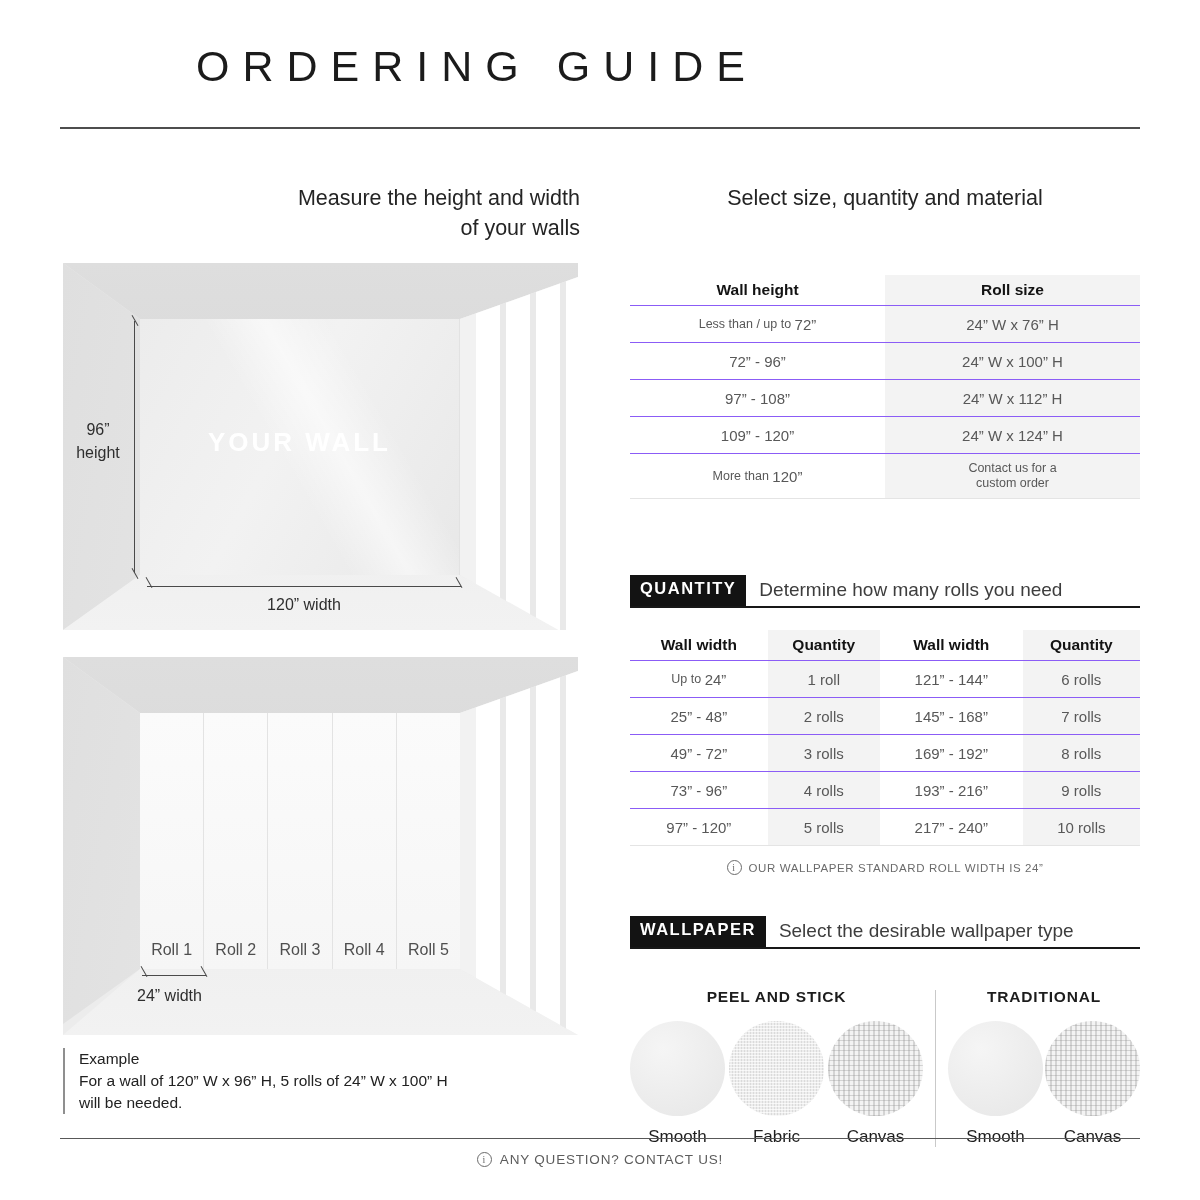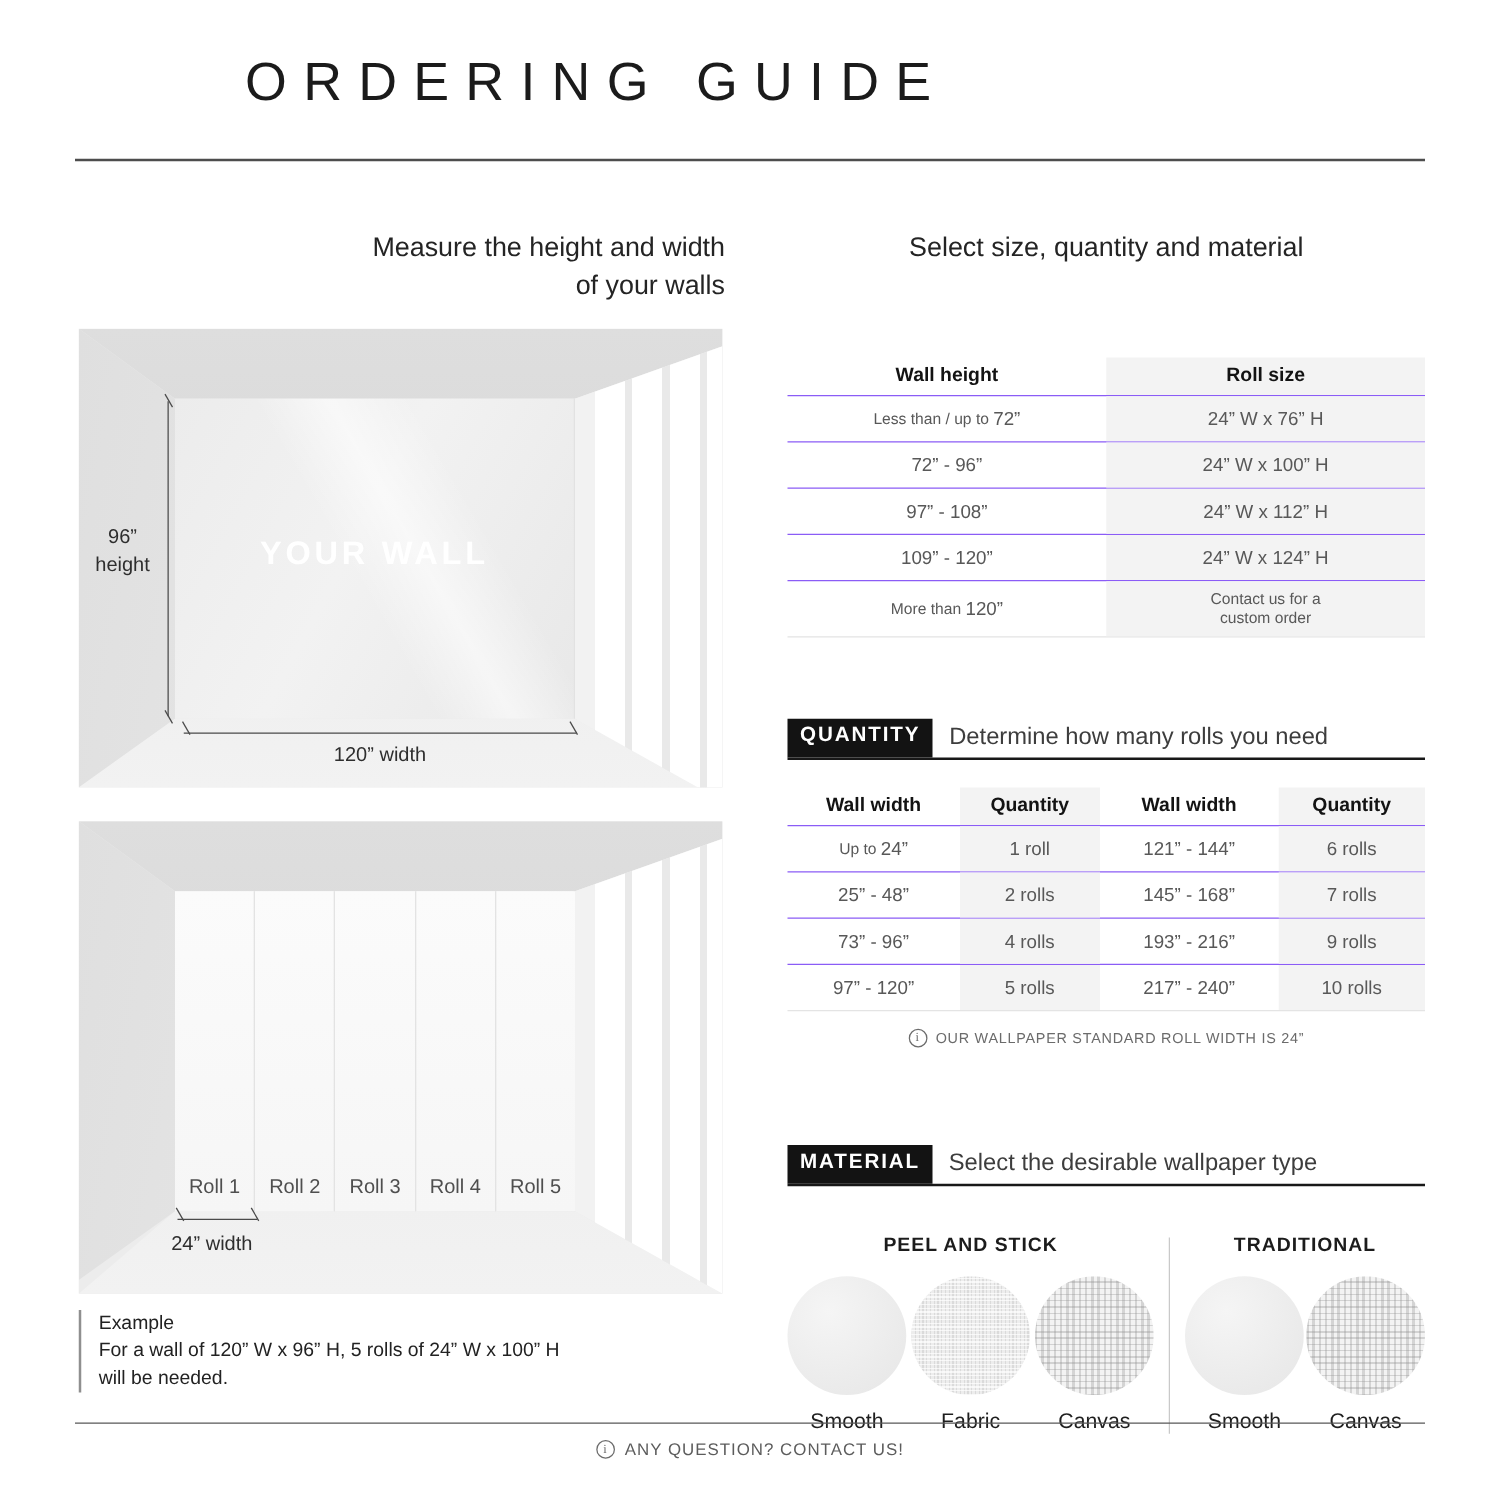--- a/index.html
+++ b/index.html
@@ -72,21 +72,21 @@
   
   .section { position:absolute; left:630px; width:510px; }
   .sec-size { top:263px; } .sec-quantity { top:575px; } .sec-material { top:916px; }
   .sec-head { display:flex; align-items:stretch; border-bottom:2px solid #181818; }
   .badge { background:#131313; color:#ffffff; font-weight:700; font-size:16.5px; letter-spacing:1.5px;
     padding:4px 10px 5px; }
   .sec-sub { padding:4px 0 5px 13px; font-size:19px; color:#3d3d3d; }
 
   
   .tbl { width:100%; }
-  .size-table { margin-top:23px; }
+  .size-table { margin-top:12px; }
   .row { display:flex; border-top:1px solid #8b5cf6; }
   .row.head { border-top:none; }
   .size-table .row:last-child { border-bottom:1px solid #e4e4e4; }
   .cell { display:flex; align-items:center; justify-content:center; text-align:center;
     font-size:15px; color:#585858; min-height:36px; }
   .head .cell { font-weight:700; color:#131313; font-size:15.5px; min-height:30px; }
   .alt { background:#f3f3f3; }
   .s-c1 { width:50%; } .s-c2 { width:50%; }
   .small { font-size:12.5px; white-space:pre; }
   .two-line { font-size:12.5px; line-height:15px; }
@@ -280,20 +280,29 @@
             <span class="small"></span>
             <span>25” - 48”</span>
           </div>
         <div class="cell q2 alt">2 rolls</div>
         <div class="cell q3">145” - 168”</div>
         <div class="cell q4 alt">7 rolls</div>
       </div>
       <div class="row">
         <div class="cell q1">
             <span class="small"></span>
+            <span>49” - 72”</span>
+          </div>
+        <div class="cell q2 alt">3 rolls</div>
+        <div class="cell q3">169” - 192”</div>
+        <div class="cell q4 alt">8 rolls</div>
+      </div>
+      <div class="row">
+        <div class="cell q1">
+            <span class="small"></span>
             <span>73” - 96”</span>
           </div>
         <div class="cell q2 alt">4 rolls</div>
         <div class="cell q3">193” - 216”</div>
         <div class="cell q4 alt">9 rolls</div>
       </div>
       <div class="row">
         <div class="cell q1">
             <span class="small"></span>
             <span>97” - 120”</span>
@@ -306,21 +315,21 @@
     <div class="note">
       <span class="info-icon">
           <span>i</span>
         </span>
       <span>OUR WALLPAPER STANDARD ROLL WIDTH IS 24”</span>
     </div>
   </div>
 
   <div class="section sec-material">
     <div class="sec-head">
-      <span class="badge">MATERIAL</span>
+      <span class="badge">WALLPAPER</span>
       <span class="sec-sub">Select the desirable wallpaper type</span>
     </div>
     <div class="mat-body">
       <div class="mat-group g1">
         <div class="mat-title">PEEL AND STICK</div>
         <div class="mat-row">
           <div class="swatch">
             <div class="circle tex-smooth"></div>
             <div class="mat-label">Smooth</div>
           </div>

